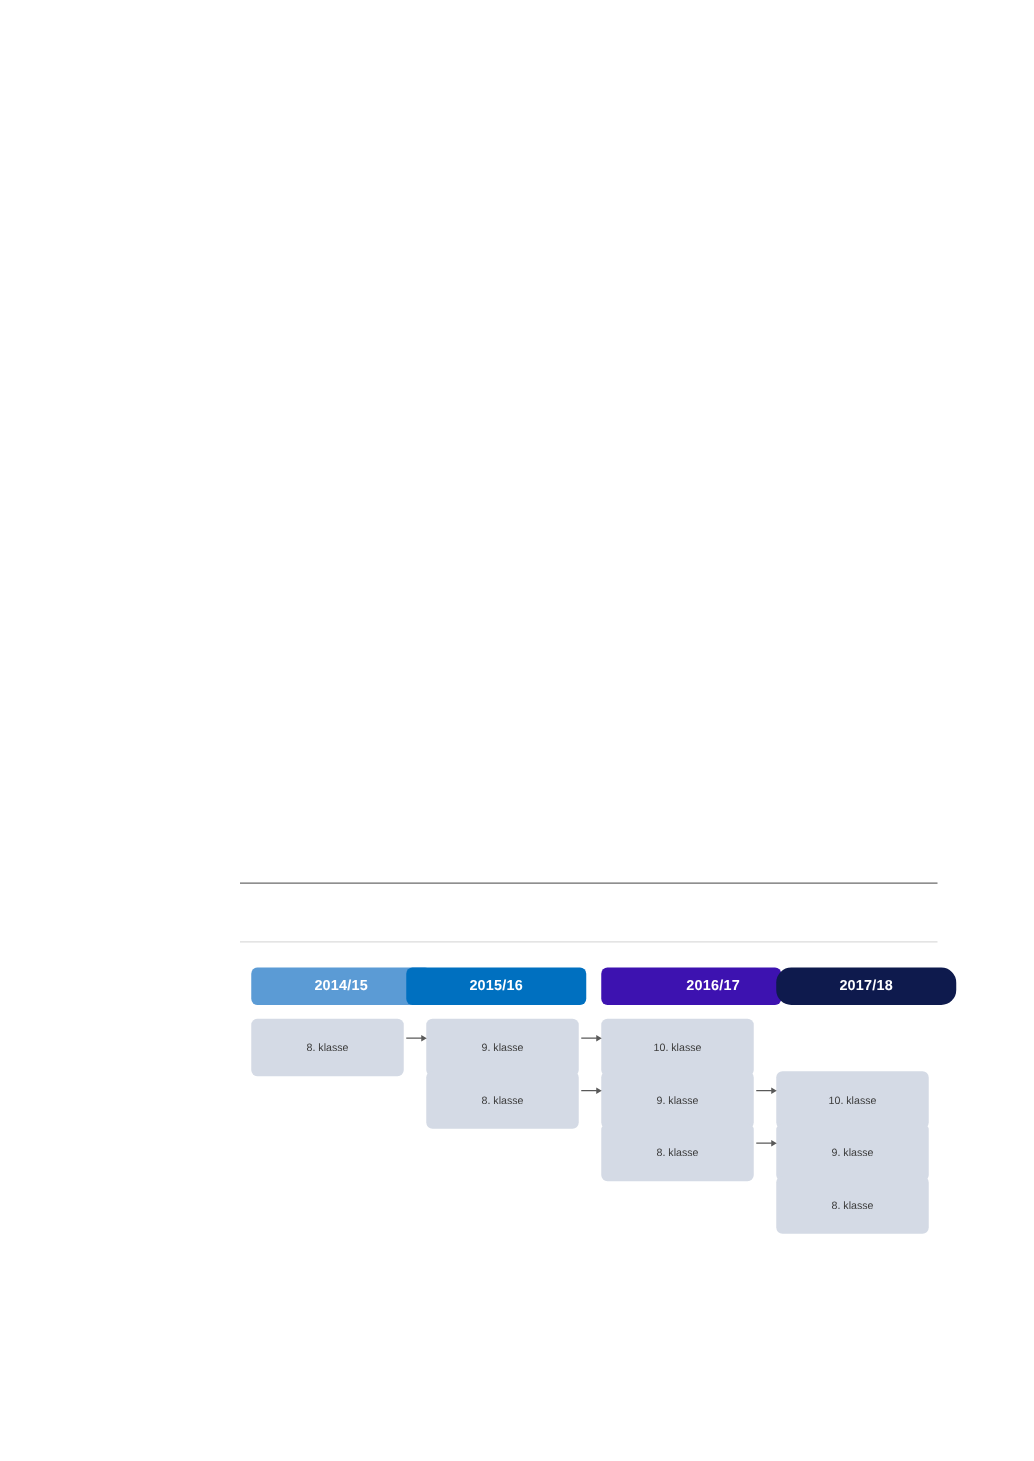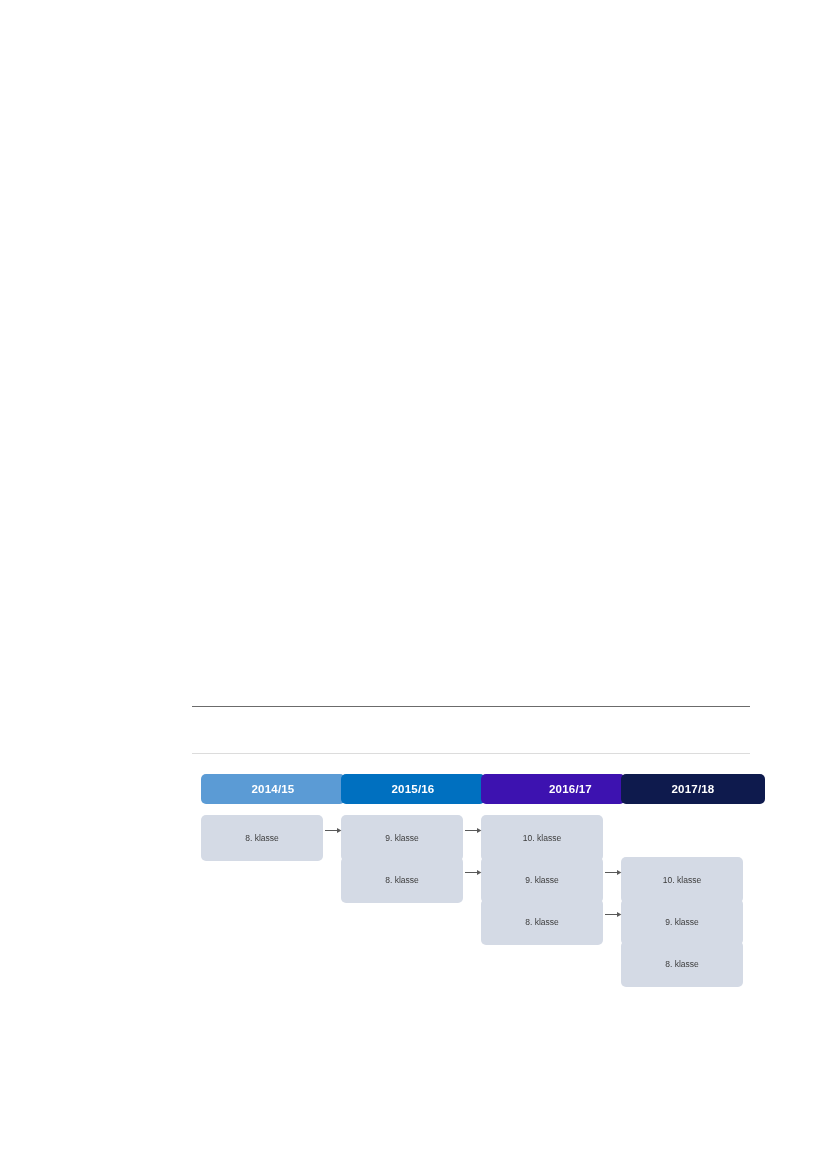--- a/index.html
+++ b/index.html
@@ -120,27 +120,27 @@
 
     <hr class="rule rule-top">
     <hr class="rule rule-bottom">
 
     <div class="diagram">
 
       <div class="header-row">
         <div class="col-header" style="left: 0px; background: rgb(91, 155, 213);">
           <span>2014/15</span>
         </div>
-        <div class="col-header" style="left: 140px; background: rgb(0, 112, 192);">
+        <div class="col-header" style="left: 124px; background: rgb(0, 112, 192);">
           <span>2015/16</span>
         </div>
         <div class="col-header" style="left: 280px; background: rgb(61, 18, 176); padding-left: 35px;">
           <span>2016/17</span>
         </div>
-        <div class="col-header" style="left: 420px; background: rgb(14, 26, 77);">
+        <div class="col-header" style="left: 420px; background: rgb(14, 26, 77); border-radius: 12px;">
           <span>2017/18</span>
         </div>
       </div>
 
       <div class="grid-body" id="grid-body">
           <div class="cell" style="left: 0px; top: 0px; background: rgb(212, 218, 229);">
             <span class="cell-label">8. klasse</span>
           </div>
           <div class="cell" style="left: 140px; top: 0px; background: rgb(212, 218, 229);">
             <span class="cell-label">9. klasse</span>

